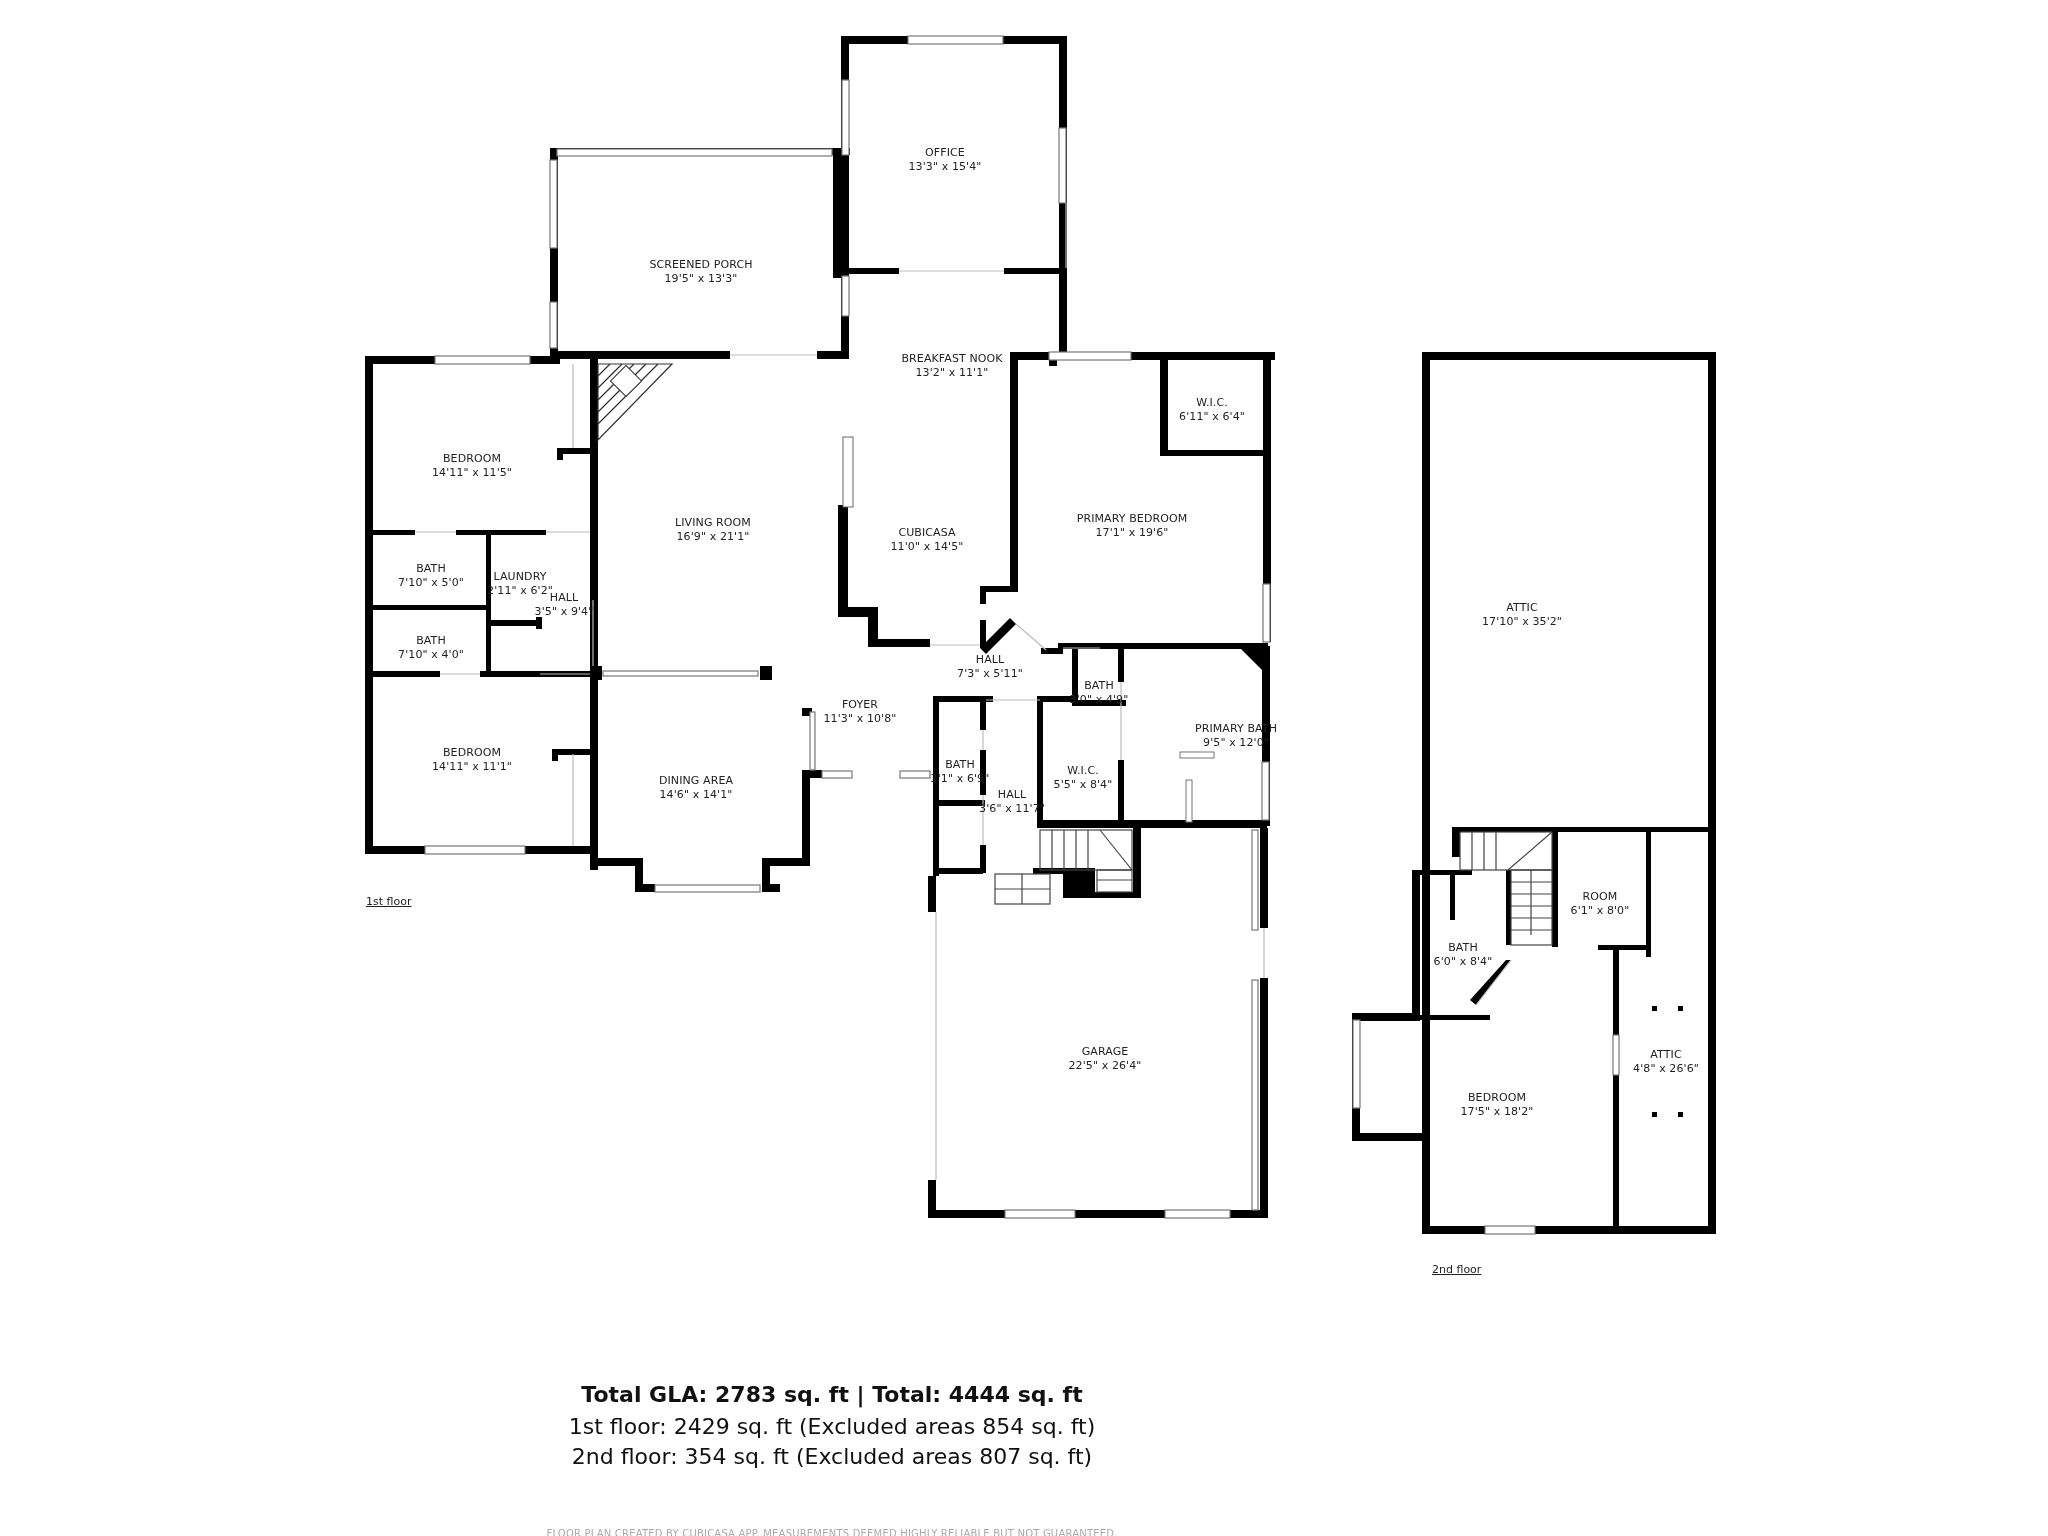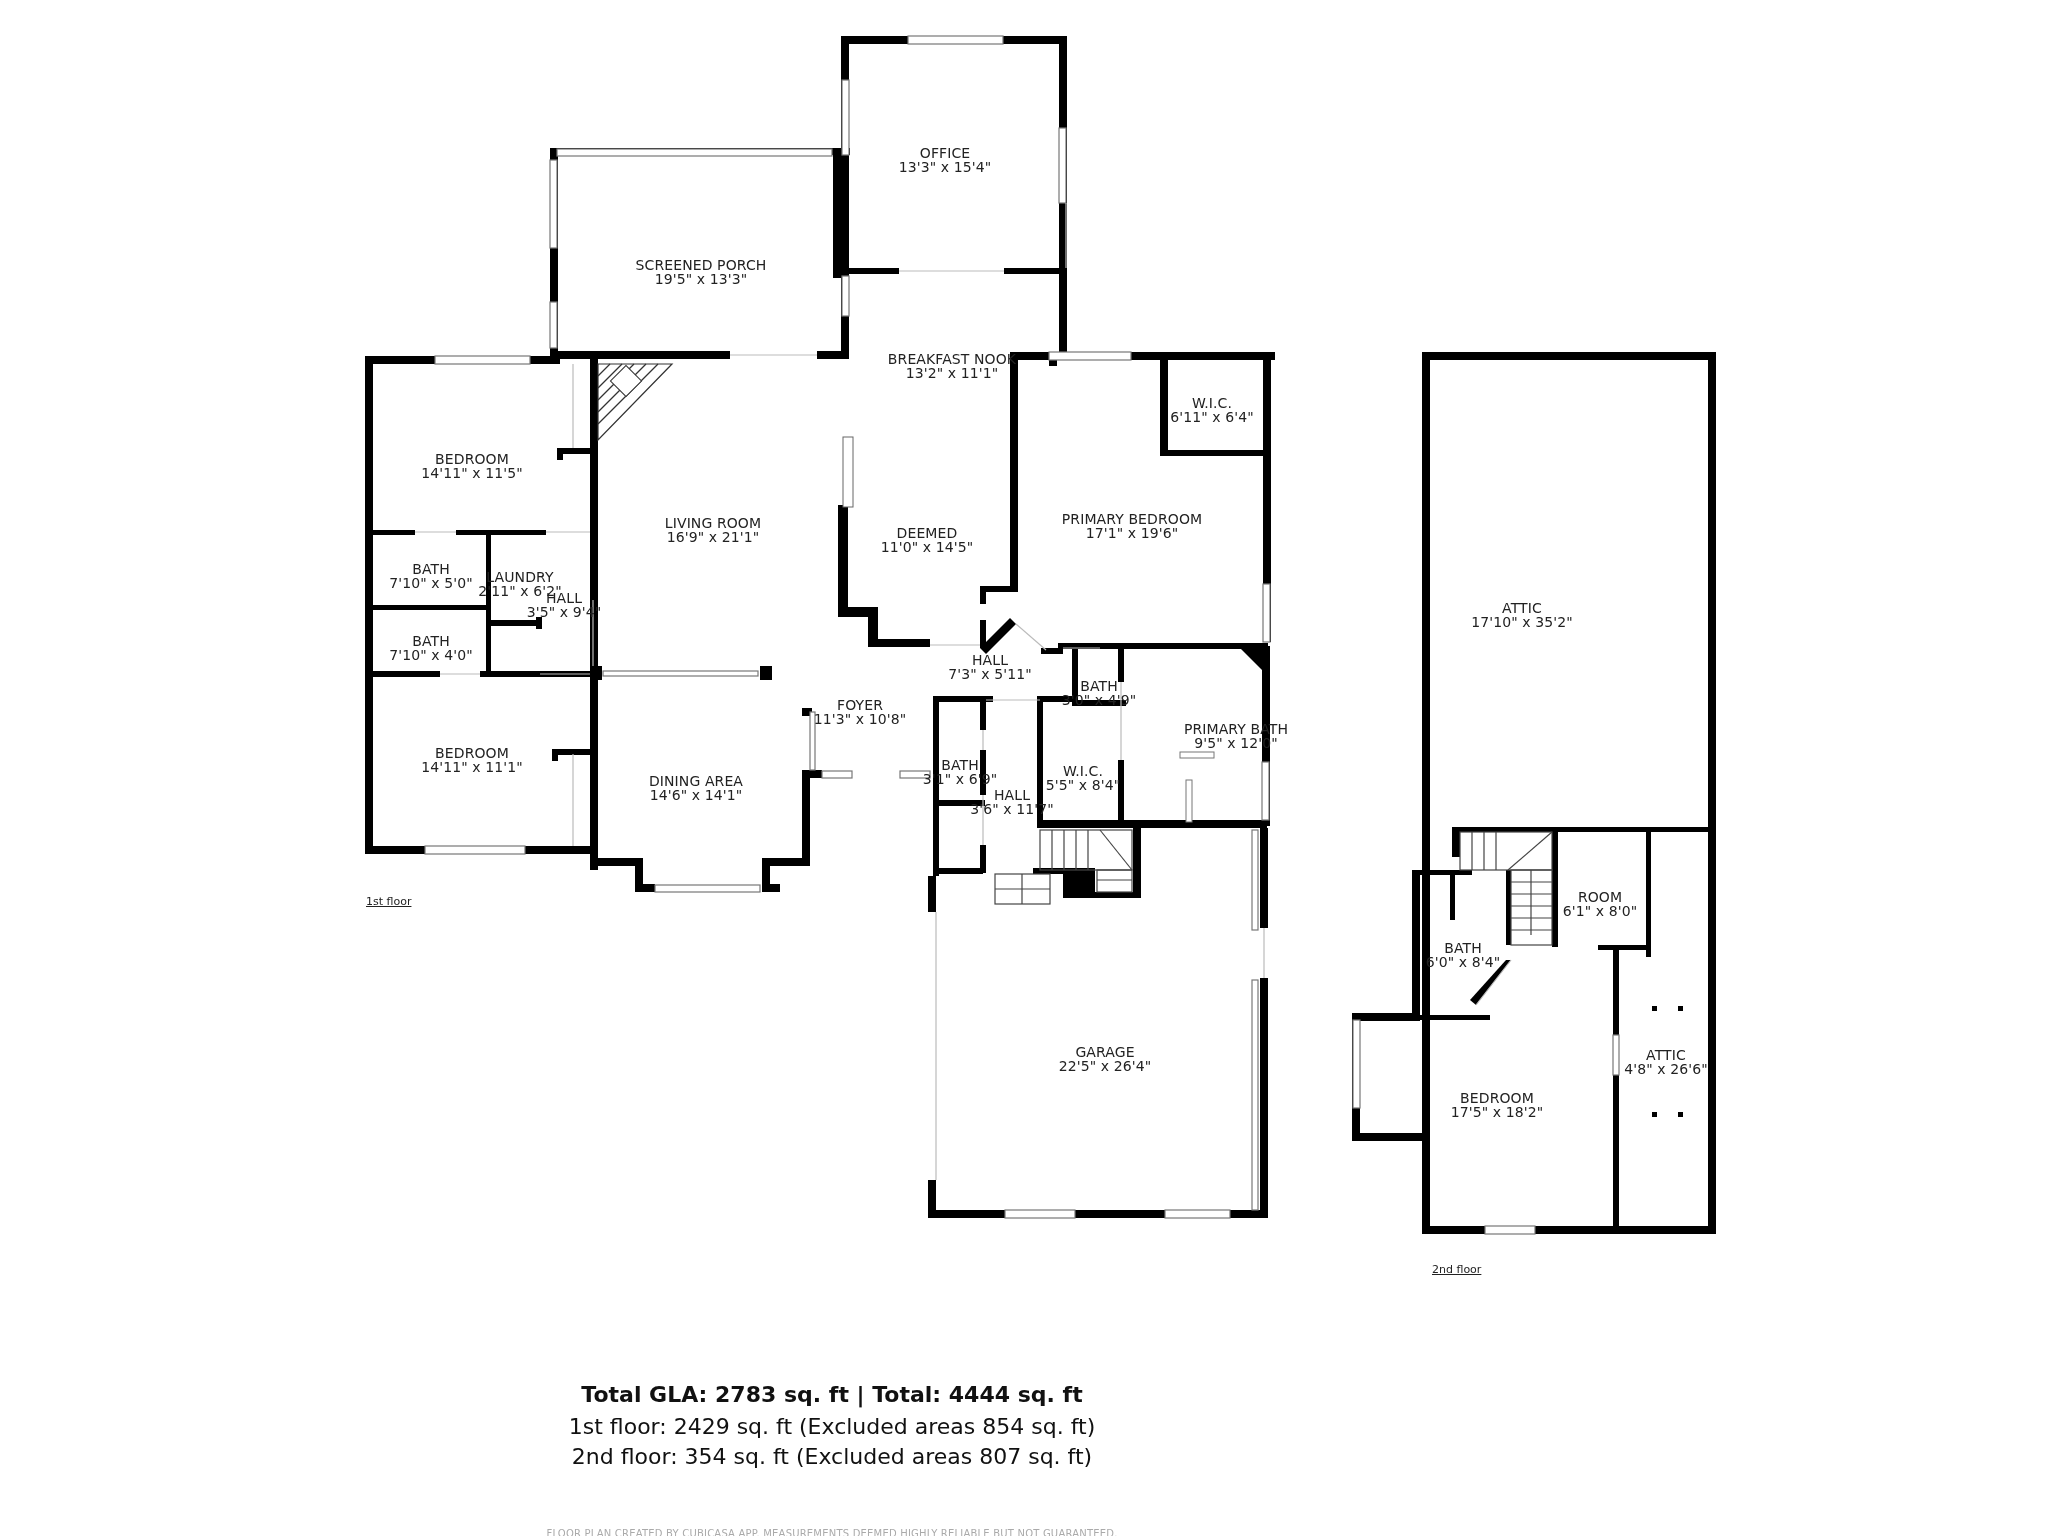--- a/index.html
+++ b/index.html
@@ -3,21 +3,21 @@
 <meta charset="utf-8">
 <style>
   html, body { margin: 0; padding: 0; background: #ffffff; }
   body { width: 2048px; height: 1536px; position: relative; overflow: hidden; font-family: "DejaVu Sans", "Liberation Sans", sans-serif; color: #222; }
   #plan { position: absolute; left: 0; top: 0; width: 2048px; height: 1536px; }
   .wall { fill: #000; }
   .win { fill: #fff; stroke: #777; stroke-width: 1.2; }
   .open { stroke: #bbb; stroke-width: 1.2; fill: none; }
   .stair { stroke: #444; stroke-width: 1.2; fill: none; }
   .hatch { stroke: #333; stroke-width: 1.2; fill: none; }
-  .room-label { position: absolute; transform: translate(-50%, -50%); text-align: center; font-size: 14px; line-height: 14px; color: #222; white-space: nowrap; letter-spacing: 0.1px; }
+  .room-label { position: absolute; transform: translate(-50%, -50%); text-align: center; font-size: 11px; line-height: 14px; color: #222; white-space: nowrap; letter-spacing: 0.1px; }
   .room-label .nm { display: block; }
   .room-label .dm { display: block; }
   .floor-label { position: absolute; font-size: 11px; color: #222; text-decoration: underline; }
   .summary { position: absolute; left: 0; width: 1664px; text-align: center; color: #111; }
   #total-line { top: 1382px; font-size: 22px; font-weight: bold; }
   #floor1-line { top: 1414px; font-size: 22px; }
   #floor2-line { top: 1444px; font-size: 22px; }
   #disclaimer { top: 1492px; font-size: 10px; color: #aaa; letter-spacing: 0.2px; margin-top: 36px; }
 </style>
 </head>
@@ -261,21 +261,21 @@
   </div>
 <div class="room-label" style="left:472px; top:466px;">
     <span class="nm">BEDROOM</span>
     <span class="dm">14'11" x 11'5"</span>
   </div>
 <div class="room-label" style="left:713px; top:530px;">
     <span class="nm">LIVING ROOM</span>
     <span class="dm">16'9" x 21'1"</span>
   </div>
 <div class="room-label" style="left:927px; top:540px;">
-    <span class="nm">DEEMED</span>
+    <span class="nm">CUBICASA</span>
     <span class="dm">11'0" x 14'5"</span>
   </div>
 <div class="room-label" style="left:1212px; top:410px;">
     <span class="nm">W.I.C.</span>
     <span class="dm">6'11" x 6'4"</span>
   </div>
 <div class="room-label" style="left:1132px; top:526px;">
     <span class="nm">PRIMARY BEDROOM</span>
     <span class="dm">17'1" x 19'6"</span>
   </div>

